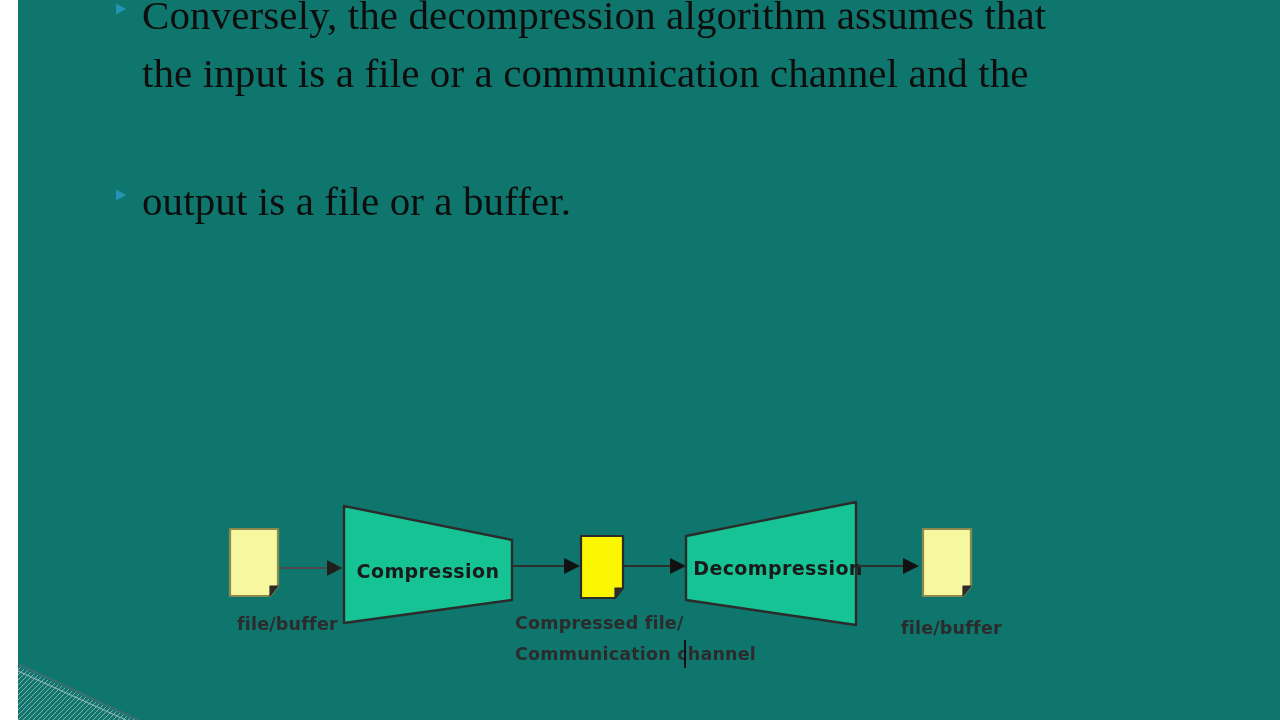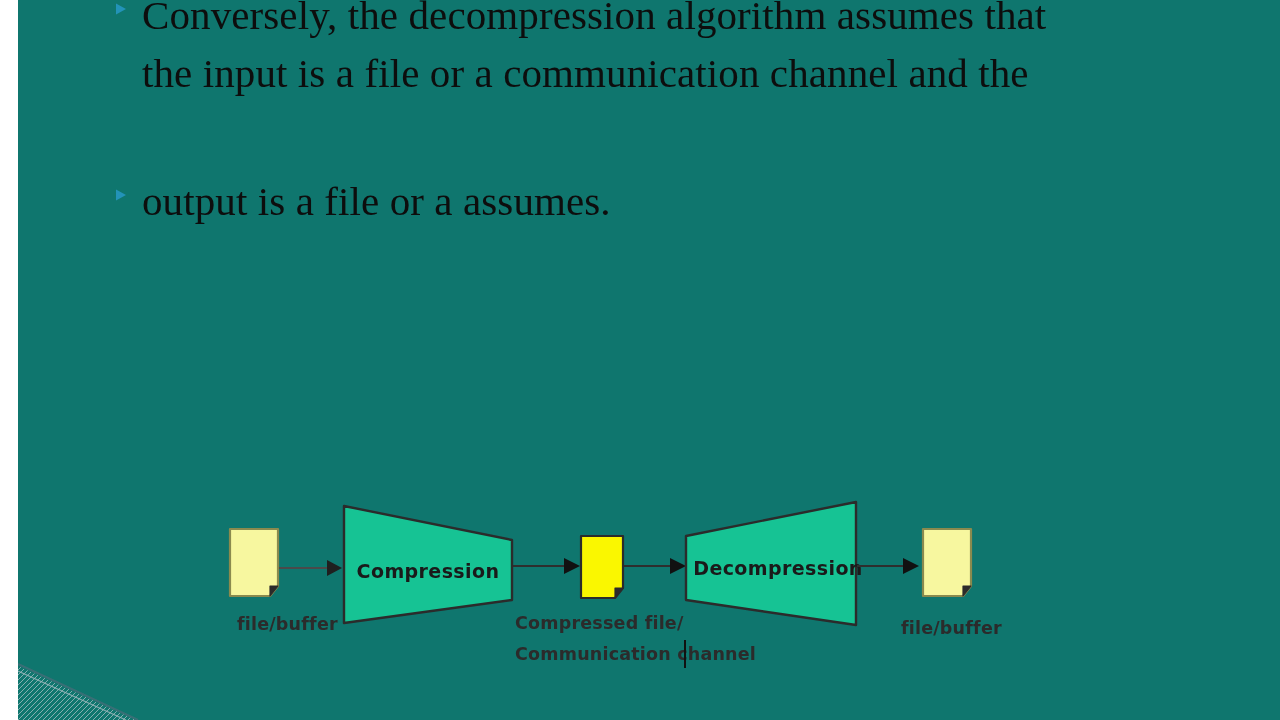--- a/index.html
+++ b/index.html
@@ -93,21 +93,21 @@
     <span class="bullet-text">Conversely, the decompression algorithm assumes that
 the input is a file or a communication channel and the</span>
   </div>
 
   <div class="bullet-row" id="bullet-2">
     <span class="bullet-marker">
       <svg width="14" height="14" viewBox="0 0 14 14" aria-hidden="true">
         <path d="M2 1.5 L12 7 L2 12.5 Z" fill="#2393b8"></path>
       </svg>
     </span>
-    <span class="bullet-text">output is a file or a assumes.</span>
+    <span class="bullet-text">output is a file or a buffer.</span>
   </div>
 
   <div id="diagram">
     <svg width="1280" height="720" viewBox="0 0 1280 720" aria-hidden="true">
 
       <g>
         <path d="M212 521 L260 521 L260 578 L252 588 L212 588 Z" fill="#f7f79f" stroke="#8a8a4e" stroke-width="2.2" stroke-linejoin="round"></path>
         <path d="M260 578 L252 588 L252 578 Z" fill="#2b2b2b" stroke="#2b2b2b" stroke-width="1.2" stroke-linejoin="round"></path>
       </g>
 

